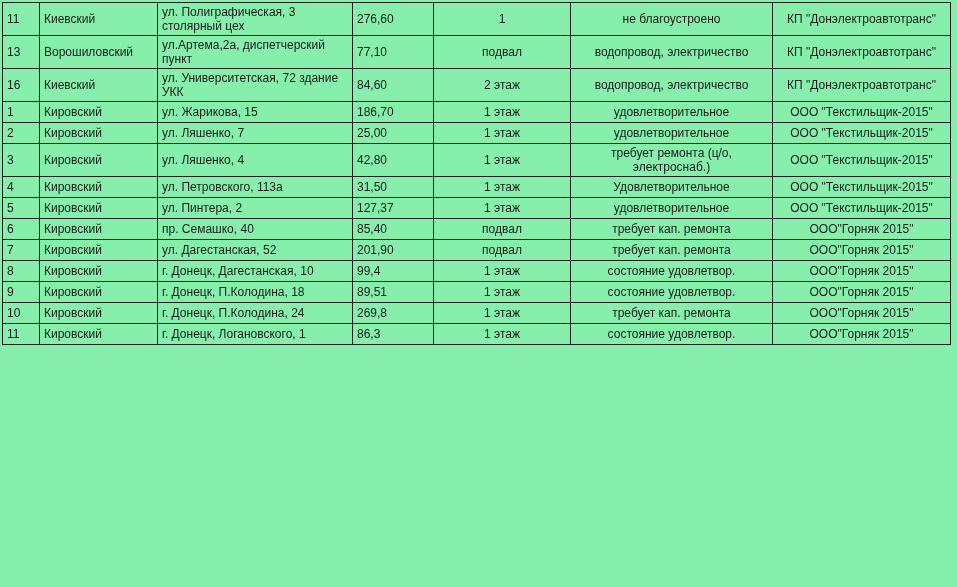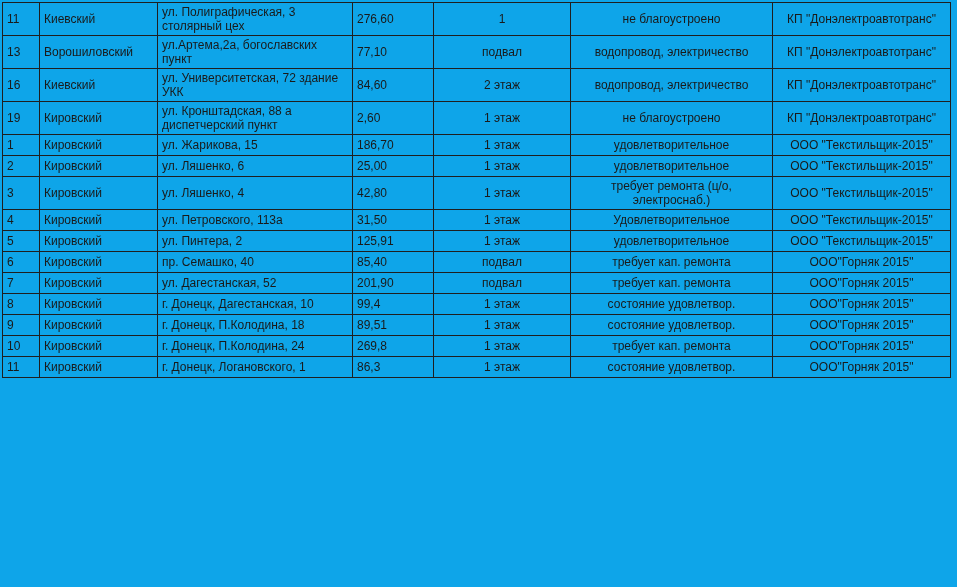--- a/index.html
+++ b/index.html
@@ -5,21 +5,21 @@
   html, body {
     margin: 0;
     padding: 0;
     background: #ffffff;
   }
   .page {
     position: relative;
     width: 957px;
     height: 587px;
     overflow: hidden;
-    background: #0ea5e9;
+    background: #86efac;
     font-family: "Liberation Sans", "DejaVu Sans", sans-serif;
   }
   table.premises {
     border-collapse: collapse;
     table-layout: fixed;
     width: 948px;
     margin: 2px 0 0 2px;
   }
   table.premises td {
     border: 1px solid #1f1f1f;
@@ -62,60 +62,50 @@
           <td class="c-address">ул. Полиграфическая, 3
 столярный цех</td>
           <td class="c-area">276,60</td>
           <td class="c-floor">1</td>
           <td class="c-condition">не благоустроено</td>
           <td class="c-company">КП "Донэлектроавтотранс"</td>
         </tr>
         <tr>
           <td class="c-num">13</td>
           <td class="c-district">Ворошиловский</td>
-          <td class="c-address">ул.Артема,2а, богославских
+          <td class="c-address">ул.Артема,2а, диспетчерский
 пункт</td>
           <td class="c-area">77,10</td>
           <td class="c-floor">подвал</td>
           <td class="c-condition">водопровод, электричество</td>
           <td class="c-company">КП "Донэлектроавтотранс"</td>
         </tr>
         <tr>
           <td class="c-num">16</td>
           <td class="c-district">Киевский</td>
           <td class="c-address">ул. Университетская, 72 здание
 УКК</td>
           <td class="c-area">84,60</td>
           <td class="c-floor">2 этаж</td>
           <td class="c-condition">водопровод, электричество</td>
           <td class="c-company">КП "Донэлектроавтотранс"</td>
         </tr>
         <tr>
-          <td class="c-num">19</td>
-          <td class="c-district">Кировский</td>
-          <td class="c-address">ул. Кронштадская, 88 а
-диспетчерский пункт</td>
-          <td class="c-area">2,60</td>
-          <td class="c-floor">1 этаж</td>
-          <td class="c-condition">не благоустроено</td>
-          <td class="c-company">КП "Донэлектроавтотранс"</td>
-        </tr>
-        <tr>
           <td class="c-num">1</td>
           <td class="c-district">Кировский</td>
           <td class="c-address">ул. Жарикова, 15</td>
           <td class="c-area">186,70</td>
           <td class="c-floor">1 этаж</td>
           <td class="c-condition">удовлетворительное</td>
           <td class="c-company">ООО "Текстильщик-2015"</td>
         </tr>
         <tr>
           <td class="c-num">2</td>
           <td class="c-district">Кировский</td>
-          <td class="c-address">ул. Ляшенко, 6</td>
+          <td class="c-address">ул. Ляшенко, 7</td>
           <td class="c-area">25,00</td>
           <td class="c-floor">1 этаж</td>
           <td class="c-condition">удовлетворительное</td>
           <td class="c-company">ООО "Текстильщик-2015"</td>
         </tr>
         <tr>
           <td class="c-num">3</td>
           <td class="c-district">Кировский</td>
           <td class="c-address">ул. Ляшенко, 4</td>
           <td class="c-area">42,80</td>
@@ -130,21 +120,21 @@
           <td class="c-address">ул. Петровского, 113а</td>
           <td class="c-area">31,50</td>
           <td class="c-floor">1 этаж</td>
           <td class="c-condition">Удовлетворительное</td>
           <td class="c-company">ООО "Текстильщик-2015"</td>
         </tr>
         <tr>
           <td class="c-num">5</td>
           <td class="c-district">Кировский</td>
           <td class="c-address">ул. Пинтера, 2</td>
-          <td class="c-area">125,91</td>
+          <td class="c-area">127,37</td>
           <td class="c-floor">1 этаж</td>
           <td class="c-condition">удовлетворительное</td>
           <td class="c-company">ООО "Текстильщик-2015"</td>
         </tr>
         <tr>
           <td class="c-num">6</td>
           <td class="c-district">Кировский</td>
           <td class="c-address">пр. Семашко, 40</td>
           <td class="c-area">85,40</td>
           <td class="c-floor">подвал</td>

